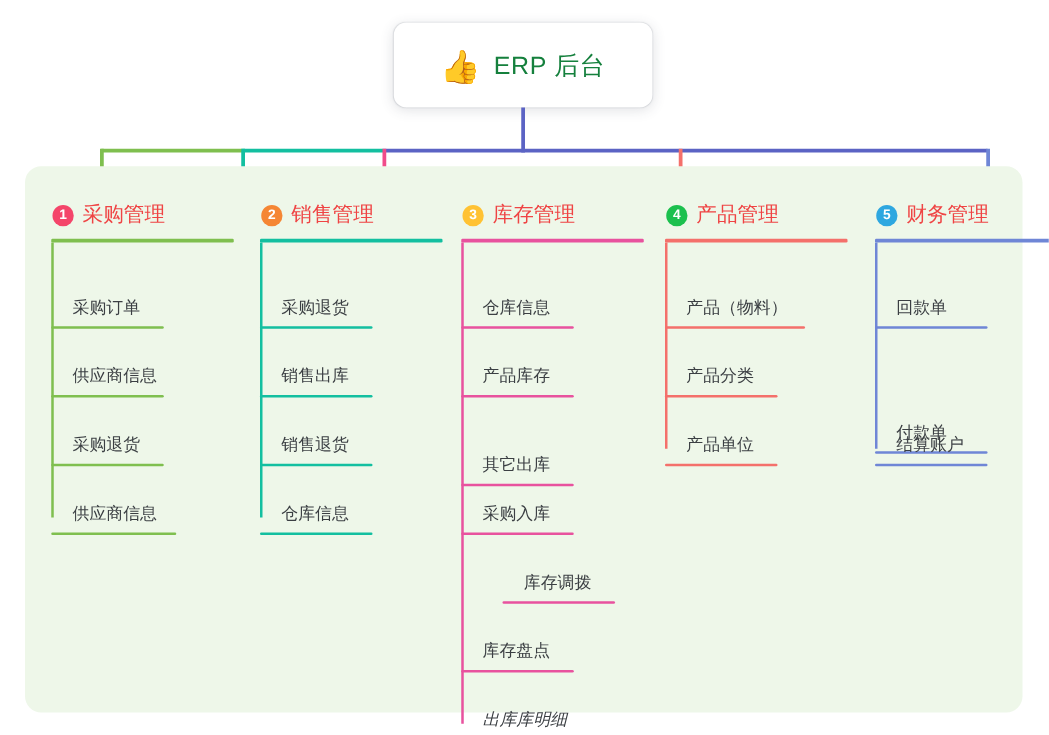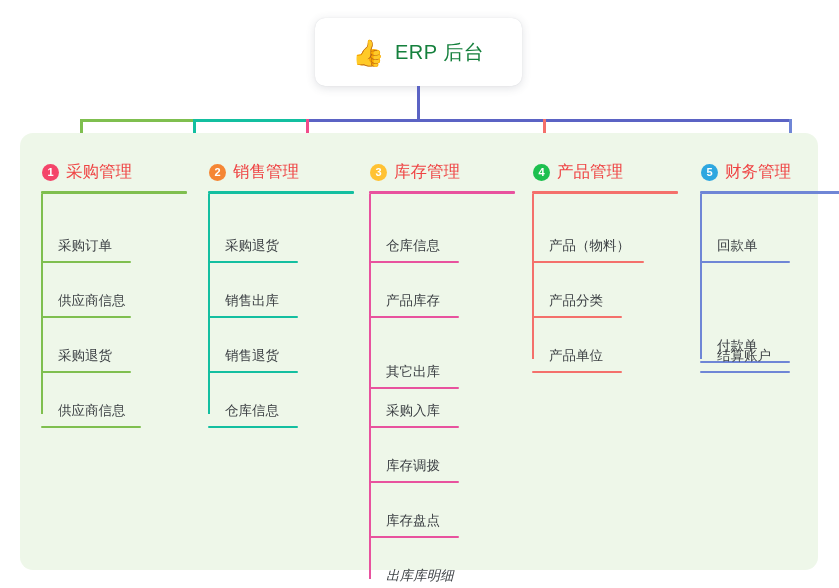--- a/index.html
+++ b/index.html
@@ -219,21 +219,21 @@
         <div class="leaf-rule" style="background: rgb(232, 82, 158); width: 90px;"></div>
       </div>
       <div class="leaf" style="top: 151px; width: 120px; margin-top: 16px;">
         <span class="leaf-label">其它出库</span>
         <div class="leaf-rule" style="background: rgb(232, 82, 158); width: 90px;"></div>
       </div>
       <div class="leaf" style="top: 206px; width: 120px;">
         <span class="leaf-label">采购入库</span>
         <div class="leaf-rule" style="background: rgb(232, 82, 158); width: 90px;"></div>
       </div>
-      <div class="leaf" style="top: 261px; width: 120px;">
+      <div class="leaf" style="top: 261px; width: 120px; margin-left: 33px;">
         <span class="leaf-label">库存调拨</span>
         <div class="leaf-rule" style="background: rgb(232, 82, 158); width: 90px;"></div>
       </div>
       <div class="leaf" style="top: 316px; width: 120px;">
         <span class="leaf-label">库存盘点</span>
         <div class="leaf-rule" style="background: rgb(232, 82, 158); width: 90px;"></div>
       </div>
       <div class="leaf" style="top: 371px; width: 120px; font-style: italic;">
         <span class="leaf-label">出库库明细</span>
         <div class="leaf-rule" style="background: rgb(232, 82, 158); width: 100px;"></div>

